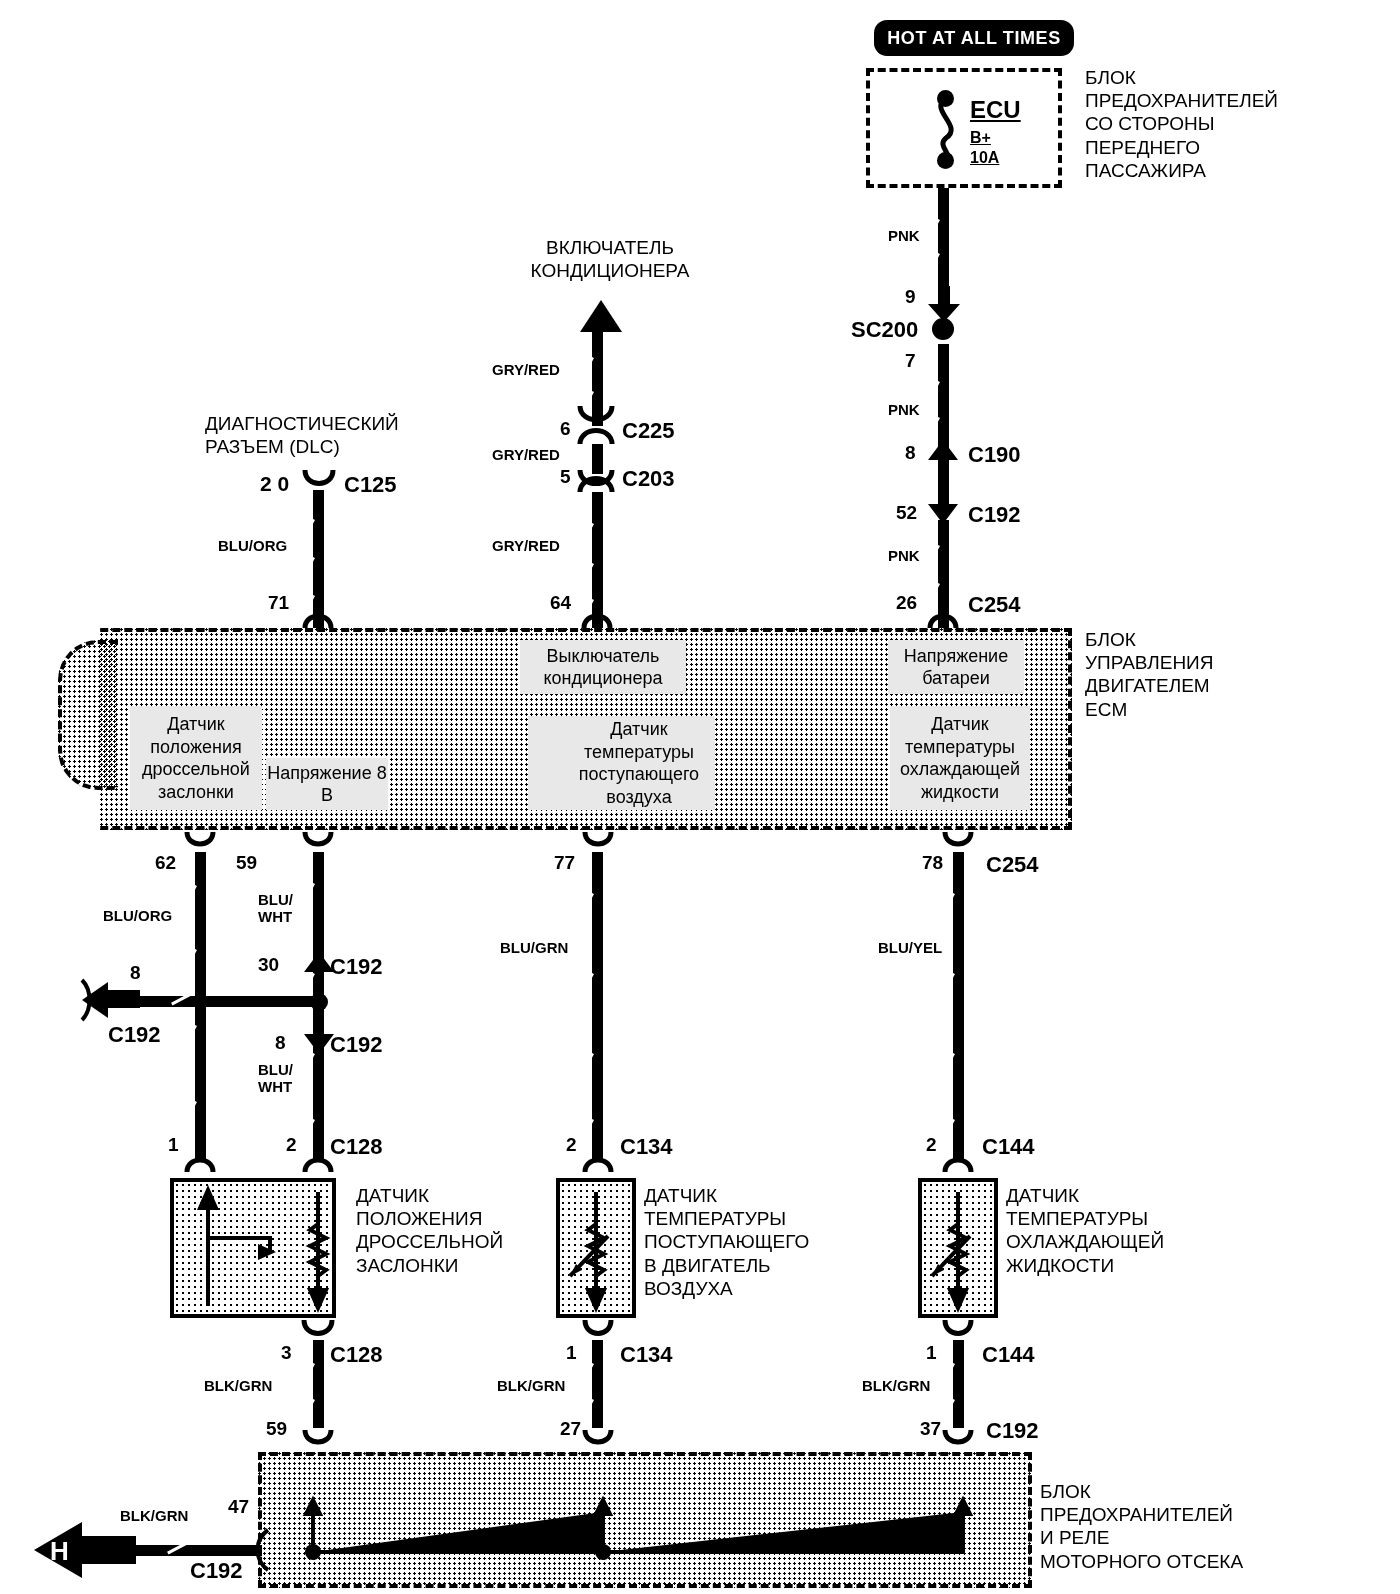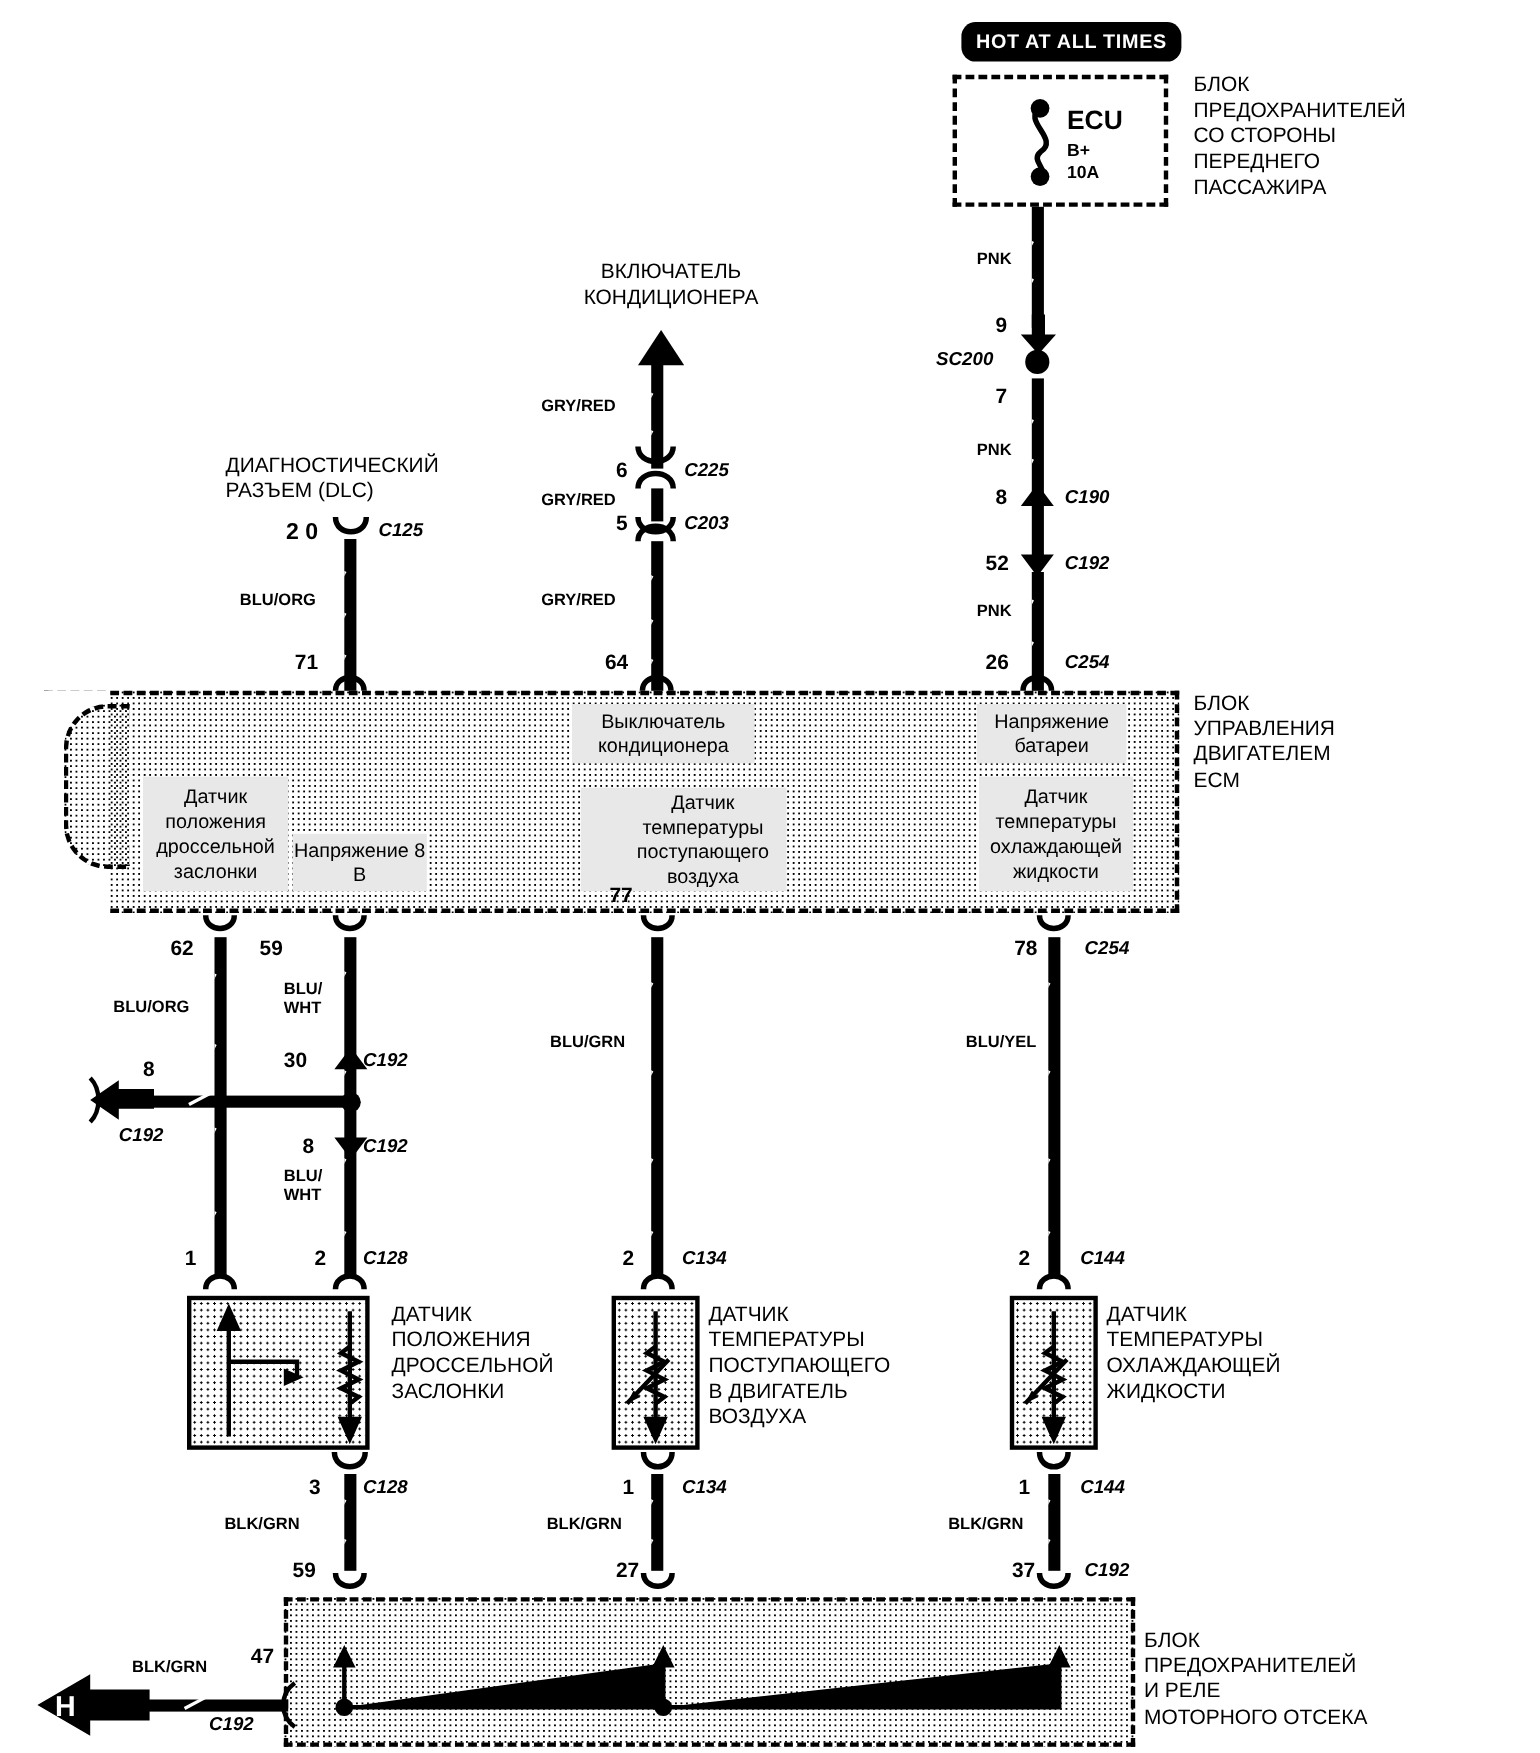--- a/index.html
+++ b/index.html
@@ -1,24 +1,24 @@
 <!DOCTYPE html>
 <html><head>
 <meta charset="utf-8">
 <style>
   html,body{margin:0;padding:0;background:#fff;}
   body{width:1400px;height:1594px;font-family:"Liberation Sans",sans-serif;color:#000;}
   #sheet{position:relative;width:1400px;height:1594px;overflow:hidden;}
 
   .abs{position:absolute;}
-  .lbl{position:absolute;font-weight:bold;font-size:17px;line-height:1.2;white-space:pre;}
+  .lbl{position:absolute;font-weight:bold;font-size:17px;line-height:1.2;white-space:pre;text-decoration:underline;}
   .lblr{position:absolute;font-weight:normal;font-size:19px;line-height:1.22;white-space:pre;}
   .wirelbl{position:absolute;font-weight:bold;font-size:15px;line-height:1.12;white-space:pre;}
   .pin{position:absolute;font-weight:bold;font-size:19px;white-space:pre;}
-  .conn{position:absolute;font-weight:bold;font-size:17px;white-space:pre;font-style:italic;}
+  .conn{position:absolute;font-weight:bold;font-size:22px;white-space:pre;}
 
   
   .wv{position:absolute;background:#000;width:11px;}
   .wh{position:absolute;background:#000;height:11px;}
 
   
   .hatch{position:absolute;overflow:hidden;}
   .hatch i{position:absolute;background:#fff;width:3px;height:22px;transform:rotate(28deg);}
 
   .node{position:absolute;width:17px;height:17px;border-radius:50%;background:#000;}
@@ -214,21 +214,21 @@
   </svg>
   <svg style="left:583px;top:830px;width:32px;height:24px;">
     <path d="M2 2 C 2 18, 28 18, 28 2" stroke="#000" stroke-width="5" fill="none"></path>
   </svg>
   <svg style="left:943px;top:830px;width:32px;height:24px;">
     <path d="M2 2 C 2 18, 28 18, 28 2" stroke="#000" stroke-width="5" fill="none"></path>
   </svg>
 
   <div class="pin" style="left:155px;top:852px;">62</div>
   <div class="pin" style="left:236px;top:852px;">59</div>
-  <div class="pin" style="left:554px;top:804px;">77</div>
+  <div class="pin" style="left:554px;top:852px;">77</div>
   <div class="pin" style="left:922px;top:852px;">78</div>
   <div class="conn" style="left:986px;top:852px;">C254</div>
 
   <div class="wv" style="left:195px;top:852px;height:310px;"></div>
   <div class="hatch" style="left:195px;top:852px;width:11px;height:310px;">
     <i style="left:-6px;top:32px;"></i>
       <i style="left:-6px;top:96px;"></i>
       <i style="left:-6px;top:172px;"></i>
       <i style="left:-6px;top:248px;"></i>
   </div>

